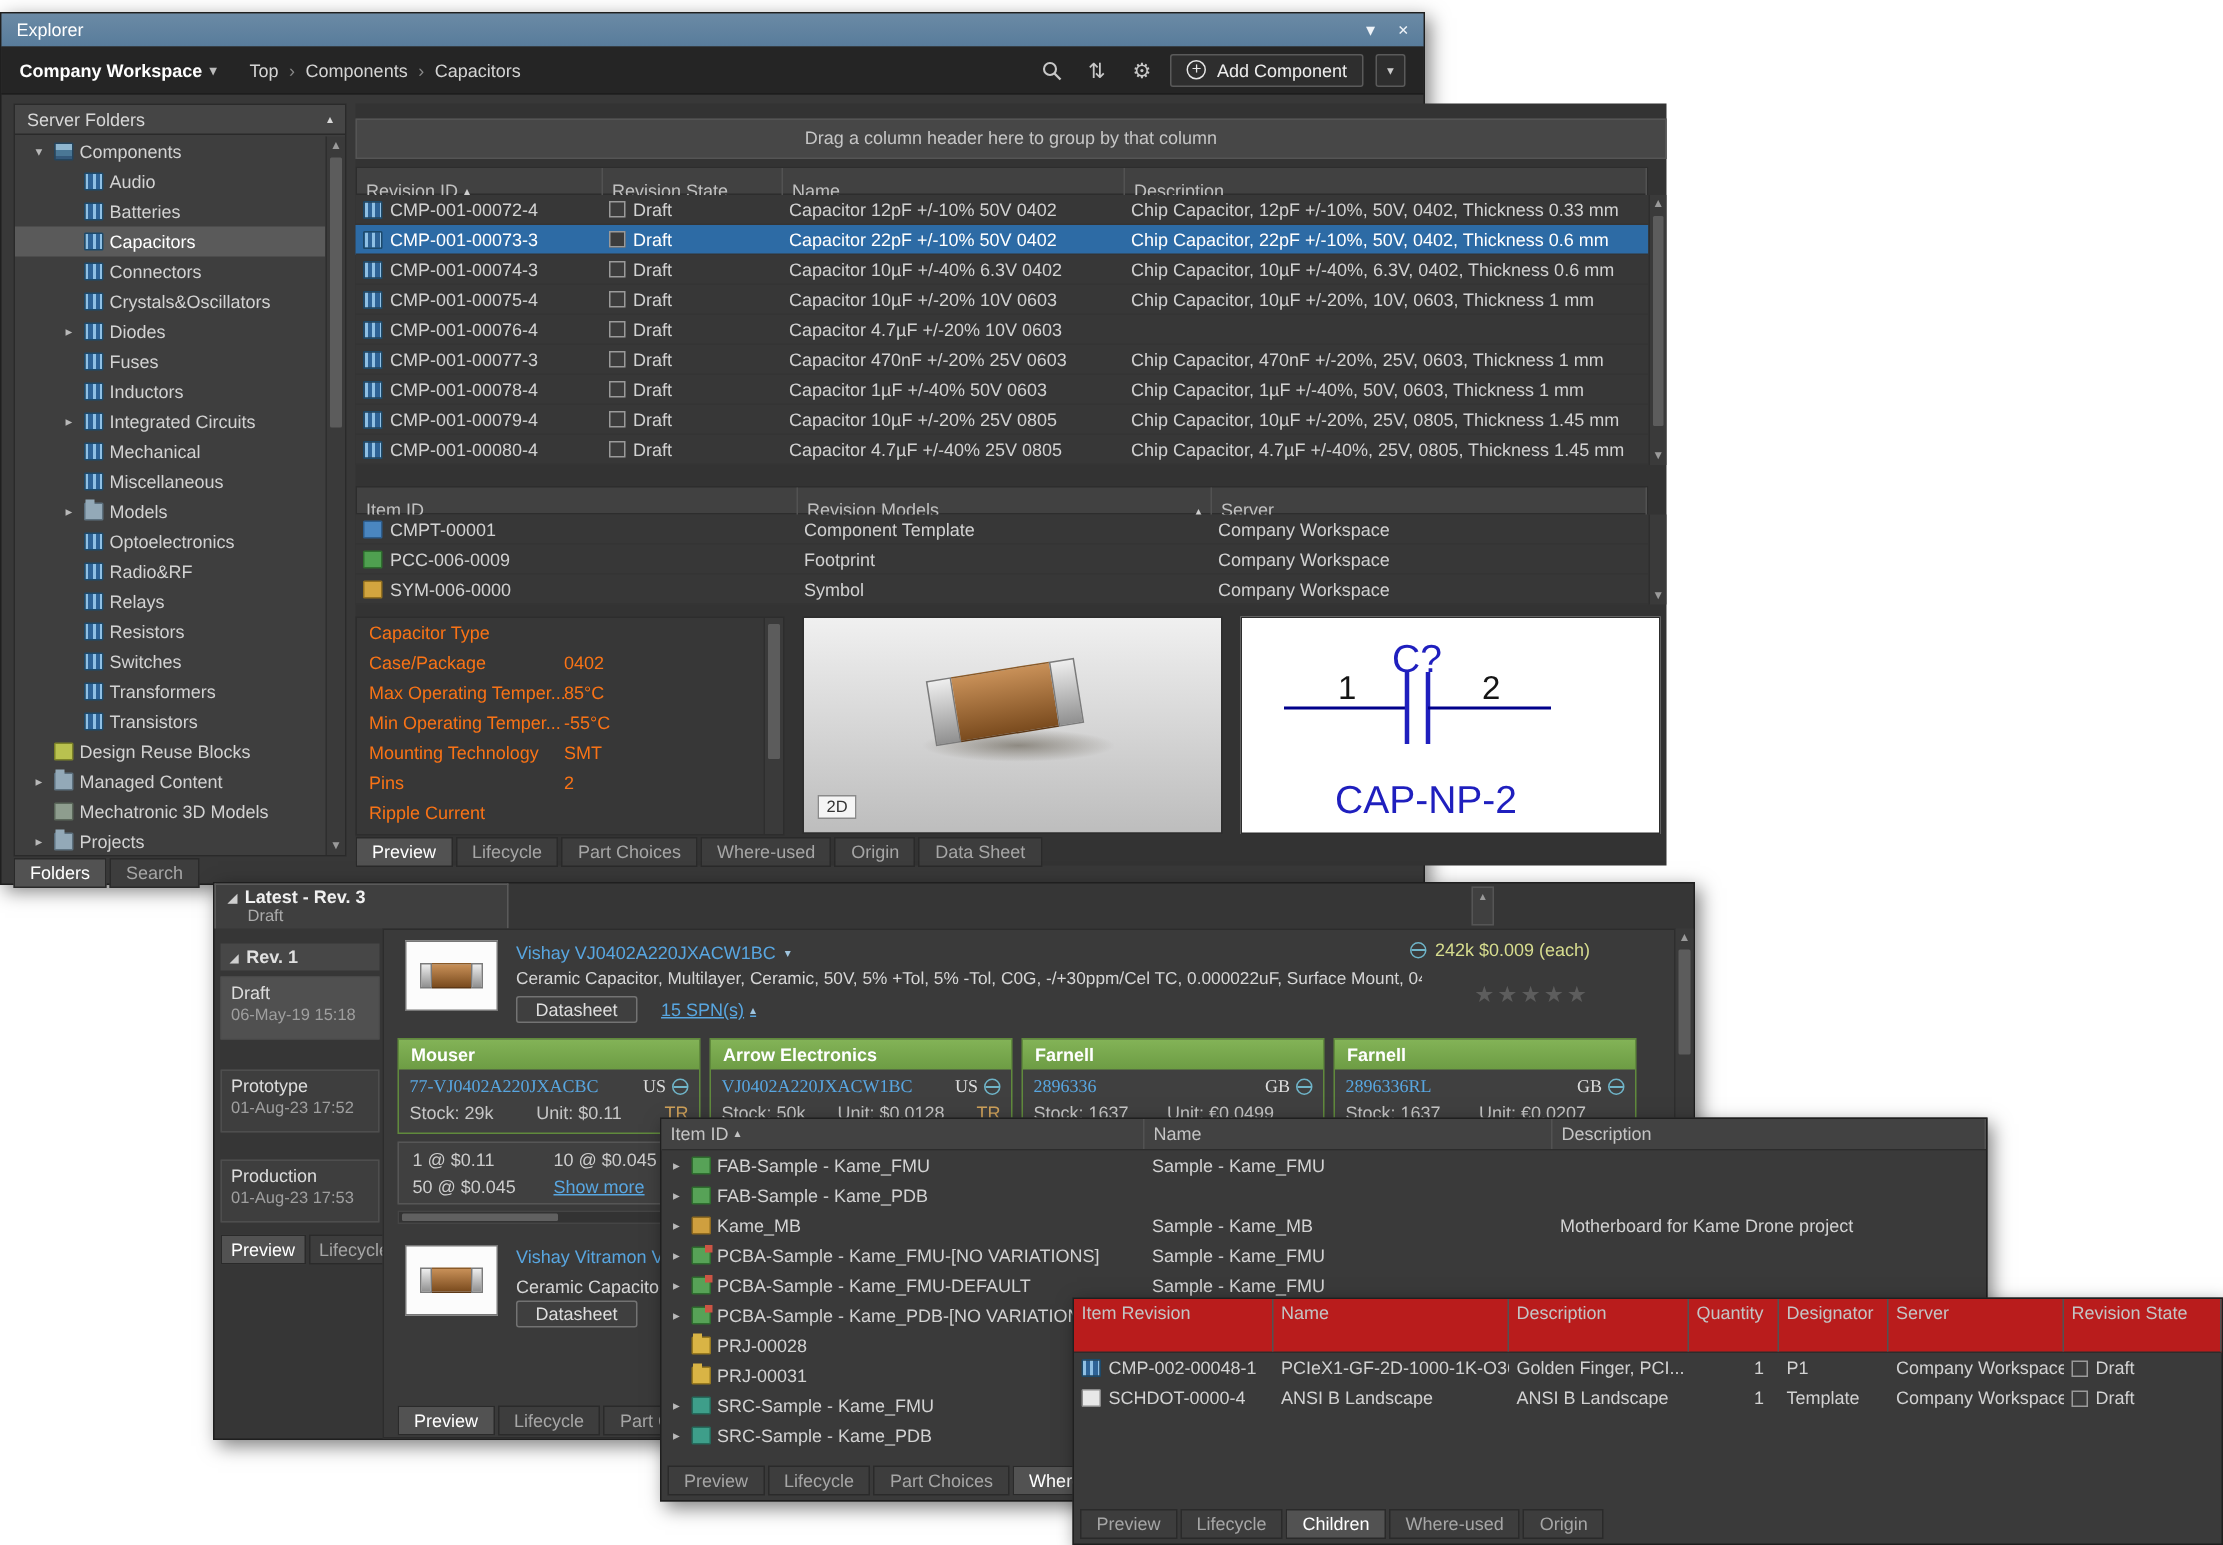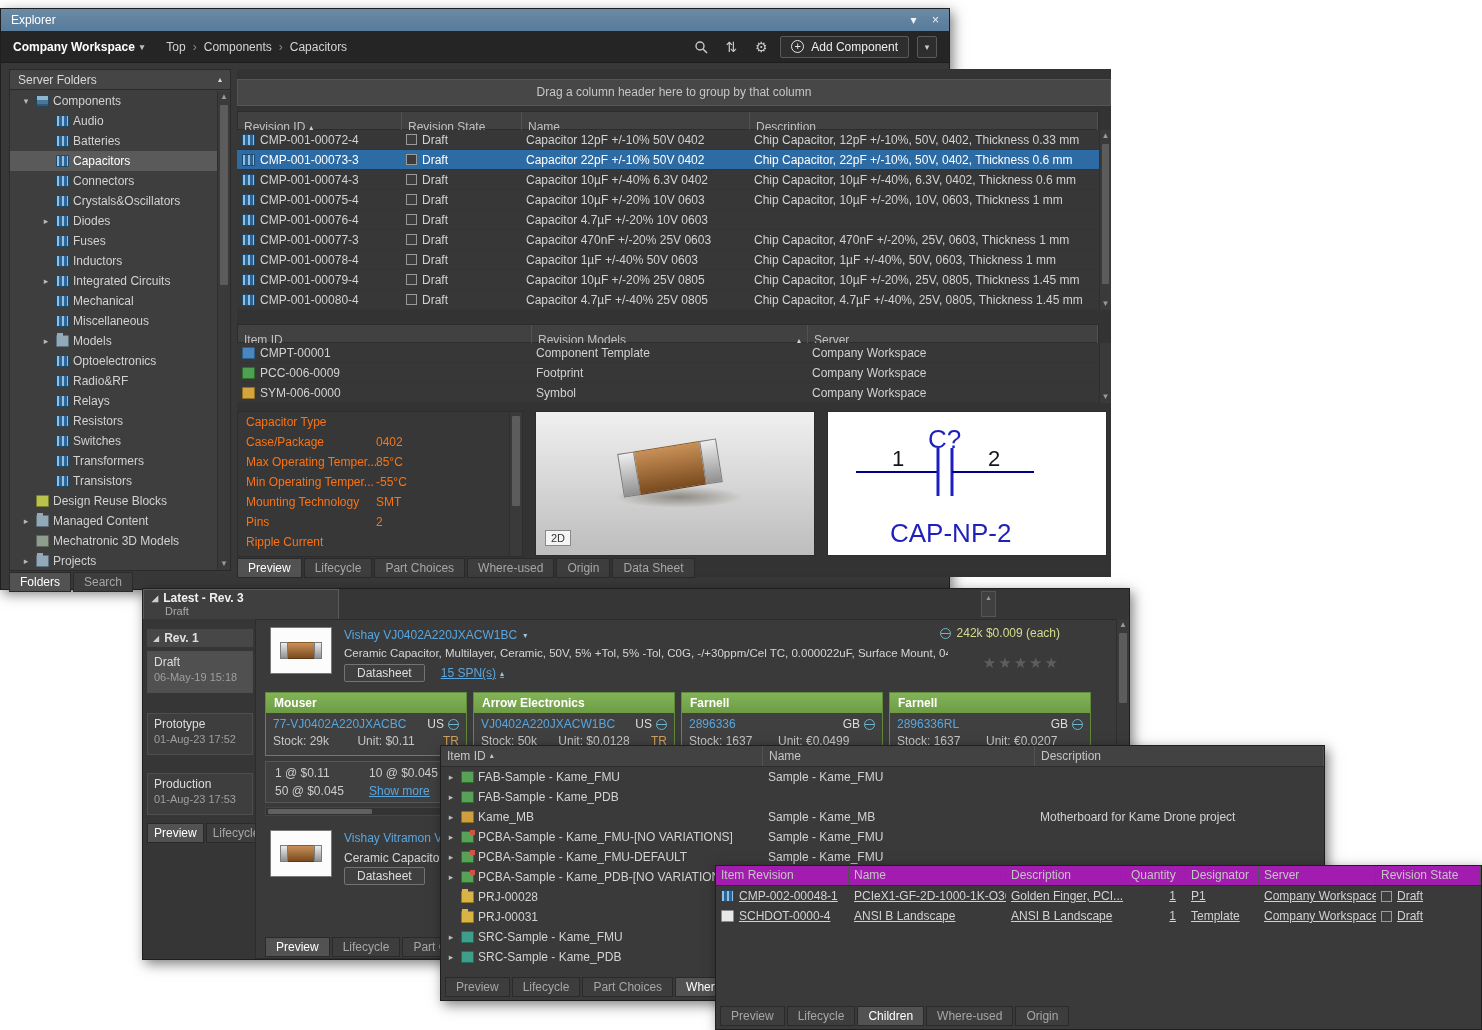--- a/index.html
+++ b/index.html
@@ -107,21 +107,21 @@
   .p1-desc { position:absolute; left:88px; top:27px; right:168px; color:#d6d6d6; font-size:11.5px; white-space:nowrap; overflow:hidden; }
   .p1-actions { position:absolute; left:88px; top:44px; display:flex; gap:16px; align-items:center; }
   .btn { background:#3f3f3f; border:1px solid #737373; border-radius:2px; color:#ddd; padding:1px 12px; font-size:12px; }
   .spn { text-decoration:underline; display:flex; gap:4px; align-items:center; }
   .p1-avail { position:absolute; right:56px; top:6px; display:flex; gap:6px; align-items:center; color:#d6dc8e; }
   .globe { width:11px; height:11px; border-radius:50%; border:1px solid #6fb4c8; background:linear-gradient(transparent 42%, #6fb4c8 42% 58%, transparent 58%); display:inline-block; flex:none; }
   .p1-stars { position:absolute; right:56px; top:34px; color:#5d5d5d; font-size:15px; letter-spacing:2px; }
   .sup-row { position:absolute; left:9px; top:72px; display:flex; gap:6px; }
   .sup-card { width:202px; height:64px; background:#404040; border:1px solid #608a3c; }
   .sup-head { height:20px; background:linear-gradient(#83b357,#6d9c44); color:#fff; font-weight:bold; line-height:20px; padding:0 8px; white-space:nowrap; overflow:hidden; }
-  .sup-b1 { display:flex; justify-content:space-between; align-items:flex-start; padding:4px 7px 0; }
+  .sup-b1 { display:flex; justify-content:space-between; align-items:flex-start; padding:4px 7px 0;font-family:Liberation Serif, serif; }
   .sup-b1 .pn { color:#58a6e0; white-space:nowrap; overflow:hidden; }
   .sup-b1 .reg { display:flex; gap:4px; align-items:center; color:#ddd; }
   .sup-b2 { display:flex; justify-content:space-between; padding:3px 7px 0; color:#c6c6c6; }
   .sup-b2 .tag { color:#cfa15a; }
   .price-panel { position:absolute; left:9px; top:141px; width:208px; height:42px; background:#404040; border:1px solid #565656; display:grid; grid-template-columns:1fr 1fr; align-content:space-evenly; padding:0 9px; color:#cccccc; }
   .showmore { text-decoration:underline; }
   .price-sb { left:9px; top:187px; width:208px; height:9px; }
   .price-sb .h-th { width:104px; margin-left:2px; }
   .p2-title { position:absolute; left:88px; top:211px; }
   .p2-desc { position:absolute; left:88px; top:231px; color:#d6d6d6; white-space:nowrap; }
@@ -134,24 +134,24 @@
   .wu-head .hc { padding:0 6px; border-right:1px solid #525252; display:flex; align-items:center; gap:4px; }
   .wu-head .sort { font-size:8px; }
   .wu-row { display:grid; grid-template-columns:322px 272px 1fr; height:20px; line-height:20px; color:#d2d2d2; }
   .wu-id { display:flex; align-items:center; gap:4px; padding-left:4px; white-space:nowrap; overflow:hidden; }
   .wu-id .arr { width:12px; flex:none; text-align:center; color:#b8b8b8; font-size:9px; }
   .wu-cell { padding:0 5px; white-space:nowrap; overflow:hidden; }
   .wu-tabs { position:absolute; left:4px; bottom:3px; }
 
   
   #childwin { left:715px; top:865px; width:767px; height:165px; z-index:7; background:#3a3a3a; }
-  .ch-head { display:grid; grid-template-columns:133px 157px 120px 60px 73px 117px 1fr; height:20px; background:#a21caf; border-bottom:1px solid #2c2c2c; color:#c4c4c4; line-height:19px; }
+  .ch-head { display:grid; grid-template-columns:133px 157px 120px 60px 73px 117px 1fr; height:36px; background:#b91c1c; border-bottom:1px solid #2c2c2c; color:#c4c4c4; line-height:19px; }
   .ch-head .hc { padding:0 5px; border-right:1px solid #525252; overflow:hidden; white-space:nowrap; }
   .ch-row { display:grid; grid-template-columns:133px 157px 120px 60px 73px 117px 1fr; height:20px; line-height:20px; color:#d2d2d2; }
-  .ch-cell { padding:0 5px; white-space:nowrap; overflow:hidden;text-decoration:underline; }
+  .ch-cell { padding:0 5px; white-space:nowrap; overflow:hidden; }
   .ch-qty { text-align:right; padding-right:10px; }
   .ch-tabs { position:absolute; left:4px; bottom:3px; }
 
   
   .ticon { width:13px; height:12px; display:inline-block; flex:none; border-radius:1px; position:relative; }
   .ic-comp, .ic-cat, .ic-chip { background:repeating-linear-gradient(90deg,#8fc0e4 0 2px,#2e6396 2px 5px); border:1px solid #1d4a6b; }
   .ic-server { background:linear-gradient(#8fb6cf 0 4px,#4a7795 4px 8px,#35597a 8px 12px); border:1px solid #24455e; }
   .ic-folder { background:#93a9b8; border:1px solid #5c707e; }
   .ic-folder::before { content:""; position:absolute; top:-3px; left:0; width:6px; height:3px; background:#93a9b8; }
   .ic-reuse { background:#b9c14f; border:1px solid #7b8128; }

